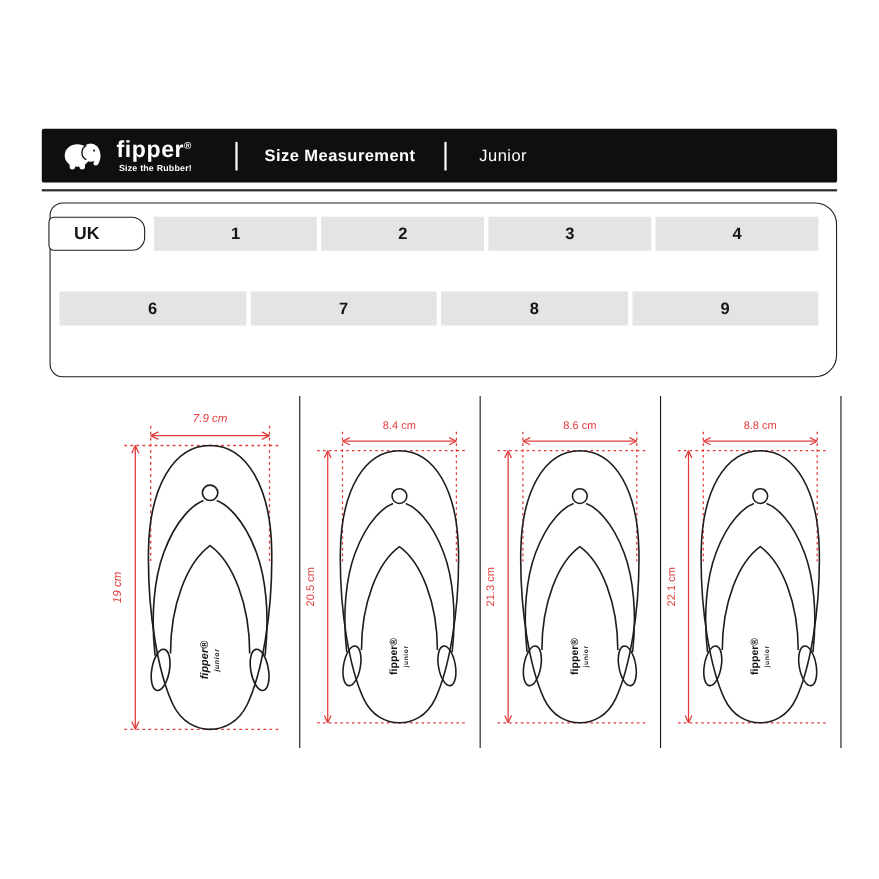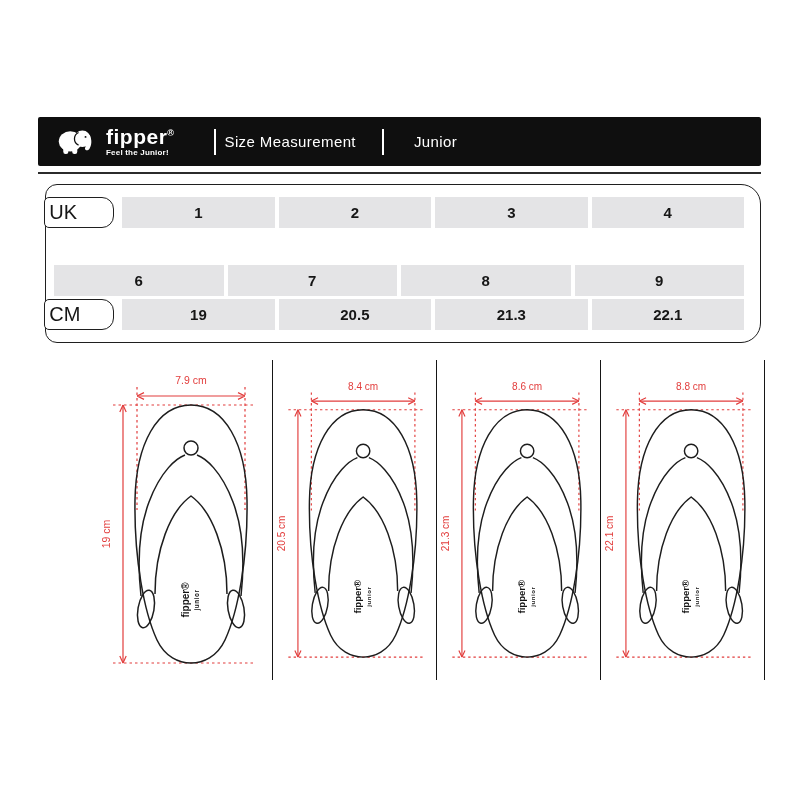--- a/index.html
+++ b/index.html
@@ -1,50 +1,50 @@
 <!DOCTYPE html>
 <html><head>
 <meta charset="utf-8">
 <style>
   html,body{margin:0;padding:0;background:#fff;}
   body{width:799px;height:799px;position:relative;font-family:"Liberation Sans",sans-serif;color:#161616;}
-  .canvas{position:absolute;left:0;top:0;width:799px;height:799px;background:#ffffff;overflow:hidden;}
+  .canvas{position:absolute;left:0;top:0;width:799px;height:799px;background:#ffffff;overflow:hidden;text-align:right;}
 
   
   .header-bar{position:absolute;left:38px;top:117px;width:723px;height:49px;background:#0f0f0f;
     border-radius:2px;display:flex;align-items:center;color:#fff;}
   .logo{margin-left:17px;flex:0 0 auto;}
   .brand{margin-left:9px;line-height:1;}
   .brand-name{font-size:21px;font-weight:700;letter-spacing:.5px;}
   .brand-name .reg{font-size:9px;vertical-align:super;font-weight:700;}
   .tagline{font-size:8px;font-weight:600;margin-top:2px;letter-spacing:.2px;}
   .vsep{width:2px;height:26px;background:#fff;flex:0 0 auto;}
   .vsep1{margin-left:40px;}
-  .htitle{margin-left:8px;font-size:15px;letter-spacing:.4px;font-weight:400;}
+  .htitle{margin-left:24px;font-size:15px;letter-spacing:.4px;font-weight:700;}
   .vsep2{margin-left:26px;}
   .hcat{margin-left:30px;font-size:15px;letter-spacing:.4px;font-weight:400;}
 
   
   .rule{position:absolute;left:38px;top:172px;width:723px;height:0;border-top:2px solid #2b2b2b;}
 
   
   .size-table{position:absolute;left:45px;top:184px;width:716px;height:159px;box-sizing:border-box;
     border:1.8px solid #1f1f1f;border-radius:12px 20px 20px 12px;padding-top:12px;background:#fff;}
   .t-row{display:flex;height:31px;margin-bottom:3px;align-items:stretch;}
   .row-label{width:64px;background:#fff;border:1.8px solid #1f1f1f;border-radius:5px 12px 12px 5px;
-    margin-left:-1.8px;display:flex;align-items:center;padding-left:4px;font-size:20px;font-weight:400;
+    margin-left:-1.8px;display:flex;align-items:center;padding-left:22px;font-size:16px;font-weight:700;
     position:relative;z-index:2;}
   .cells{flex:1;display:flex;gap:4px;margin-left:8px;margin-right:16px;}
   .cell{flex:1;background:#e4e4e6;display:flex;align-items:center;justify-content:center;
     font-size:15px;font-weight:600;color:#161616;}
 
   
   .diagrams{position:absolute;left:30px;top:360px;height:320px;display:flex;}
   .dcol{width:163px;border-right:1.7px solid #161616;display:flex;justify-content:center;align-items:flex-start;box-sizing:content-box;}
-  .dcol.first{width:237px;justify-content:flex-end;padding-right:5px;}
+  .dcol.first{width:237px;justify-content:flex-end;padding-right:5px;font-style:italic;}
   svg.ff{display:block;}
   .dim-label{font-size:10.5px;fill:#e23d3c;font-family:"Liberation Sans",sans-serif;}
   .sole-f{font-size:10px;font-weight:700;fill:#141414;font-family:"Liberation Sans",sans-serif;}
   .sole-j{font-size:6.3px;font-weight:600;fill:#141414;letter-spacing:.6px;font-family:"Liberation Sans",sans-serif;}
 </style>
 </head>
 <body>
 
 <div class="canvas">
 
@@ -53,21 +53,21 @@
       <ellipse cx="24" cy="27" rx="18" ry="16" fill="#ffffff"></ellipse>
       <circle cx="43" cy="23" r="13" fill="#ffffff"></circle>
       <path d="M52,15 C58,20 59,31 54,39 C52,42 47,42 47,38 C50,33 50,25 47,19 Z" fill="#ffffff"></path>
       <rect x="13" y="36" width="8" height="11" rx="3.5" fill="#ffffff"></rect>
       <rect x="27" y="36" width="8" height="11" rx="3.5" fill="#ffffff"></rect>
       <path d="M37,13 A11,11 0 0 0 37,33" stroke="#0f0f0f" stroke-width="2" fill="none"></path>
       <circle cx="48" cy="20" r="1.5" fill="#0f0f0f"></circle>
     </svg>
     <div class="brand">
       <div class="brand-name"><span>fipper</span><span class="reg">®</span></div>
-      <div class="tagline">Feel the Junior!</div>
+      <div class="tagline">Size the Rubber!</div>
     </div>
     <div class="vsep vsep1"></div>
     <div class="htitle">Size Measurement</div>
     <div class="vsep vsep2"></div>
     <div class="hcat">Junior</div>
   </div>
 
   <div class="rule"></div>
 
   <div class="size-table">
@@ -83,29 +83,20 @@
       <div class="t-row">
       </div>
       <div class="t-row">
         <div class="cells">
           <div class="cell">6</div>
           <div class="cell">7</div>
           <div class="cell">8</div>
           <div class="cell">9</div>
         </div>
       </div>
-      <div class="t-row">
-        <div class="row-label">CM</div>
-        <div class="cells">
-          <div class="cell">19</div>
-          <div class="cell">20.5</div>
-          <div class="cell">21.3</div>
-          <div class="cell">22.1</div>
-        </div>
-      </div>
     </div>
 
   <div class="diagrams">
       <div class="dcol first">
   <svg class="ff" width="170" height="320" viewBox="0 0 170 320">
     <g stroke="#e23d3c" fill="none" stroke-width="1.2">
       <line x1="40" y1="36" x2="148" y2="36"></line>
       <path d="M40,36 L47,32.6 M40,36 L47,39.4 M148,36 L141,32.6 M148,36 L141,39.4"></path>
       <line x1="40" y1="27" x2="40" y2="150" stroke-dasharray="2.5 3"></line>
       <line x1="148" y1="27" x2="148" y2="150" stroke-dasharray="2.5 3"></line>

